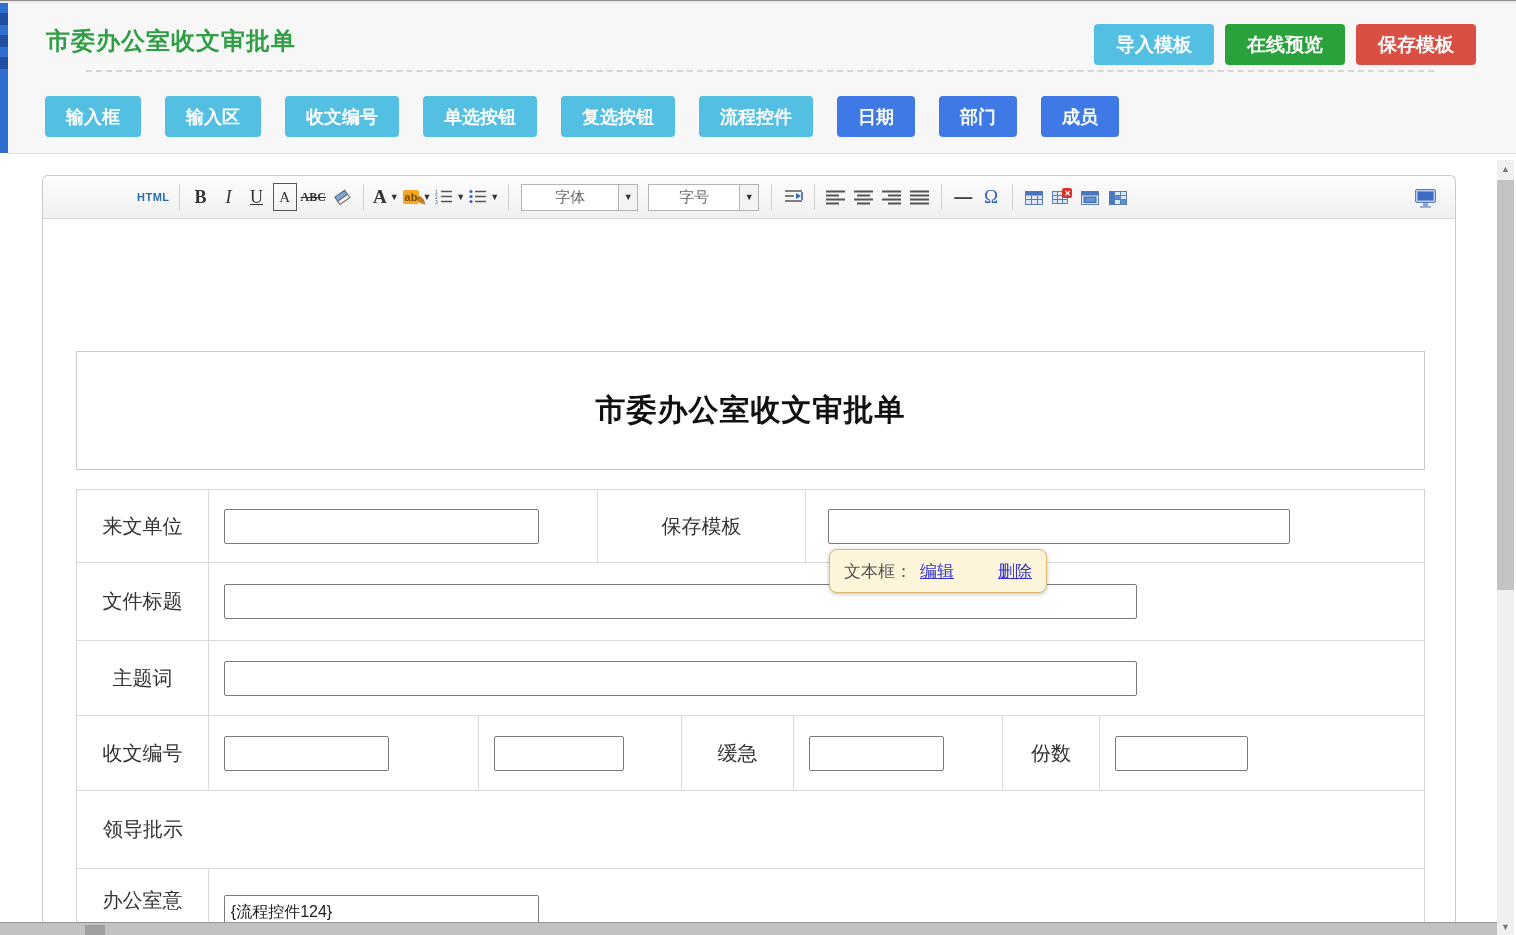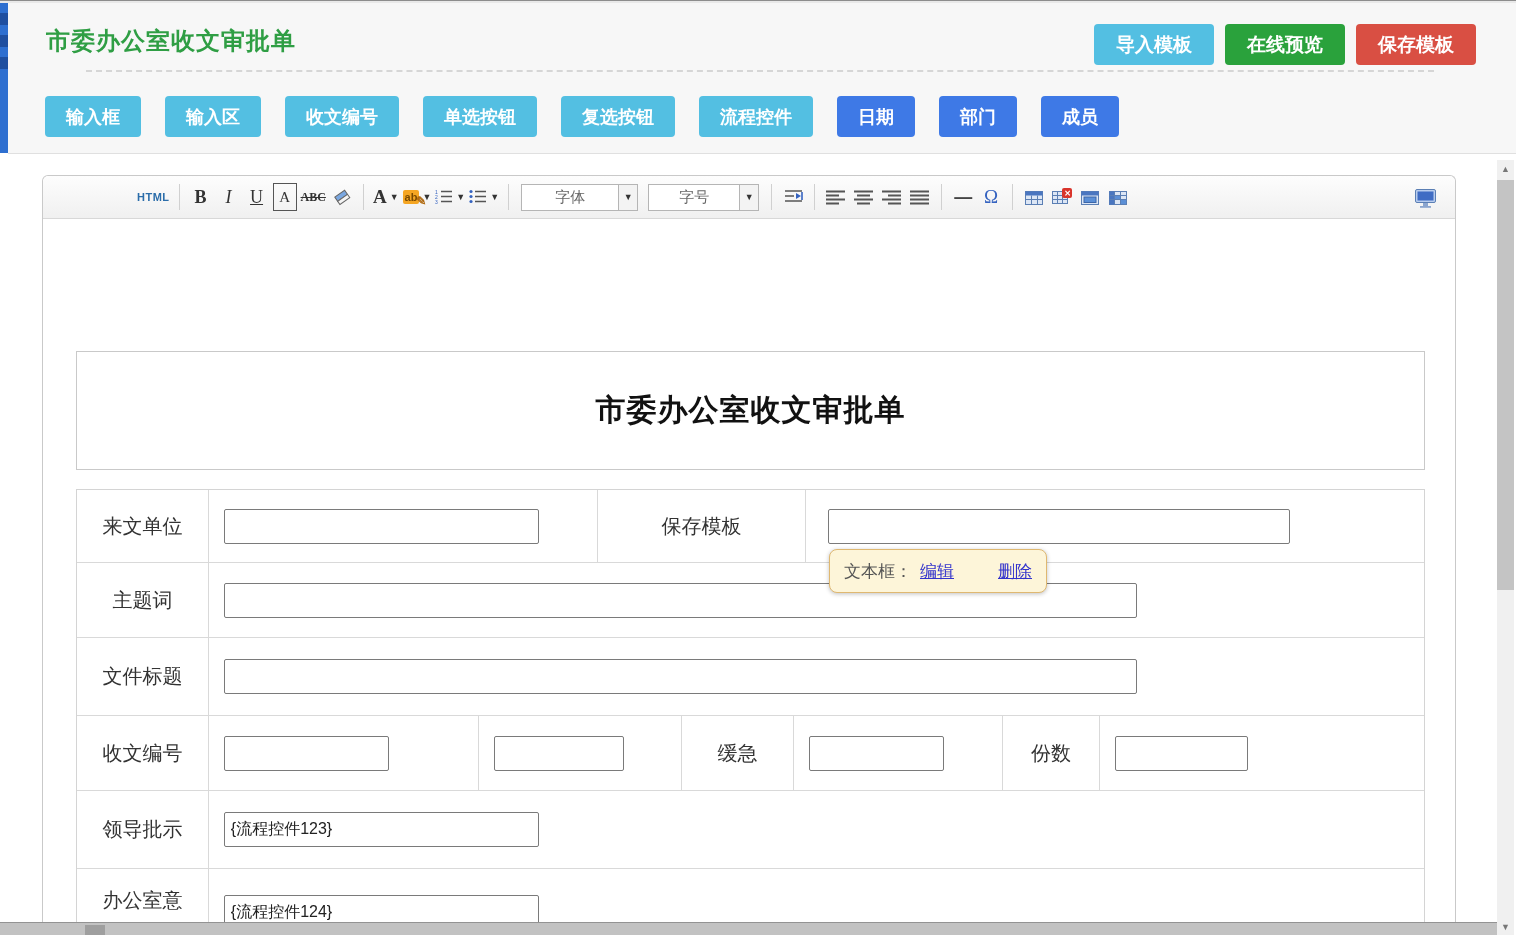--- a/index.html
+++ b/index.html
@@ -270,57 +270,54 @@
           <div class="fcell flabel" style="width:132px">来文单位</div>
           <div class="fcell" style="width:390px">
             <input class="inp" style="width: 315px;" value="">
           </div>
           <div class="fcell flabel" style="width:208px">保存模板</div>
           <div class="fcell" style="width:619px">
             <input class="inp" style="width: 462px; margin-left: 22px;" value="">
           </div>
         </div>
 
+        <div class="frow" style="height:78px">
+          <div class="fcell flabel" style="width:132px">文件标题</div>
+          <div class="fcell" style="width:1217px">
+            <input class="inp" style="width: 913px;" value="">
+          </div>
+        </div>
+
         <div class="frow" style="height:75px">
           <div class="fcell flabel" style="width:132px">主题词</div>
           <div class="fcell" style="width:1217px">
             <input class="inp" style="width: 913px;" value="">
           </div>
         </div>
 
-        <div class="frow" style="height:78px">
-          <div class="fcell flabel" style="width:132px">文件标题</div>
-          <div class="fcell" style="width:1217px">
-            <input class="inp" style="width: 913px;" value="">
-          </div>
-        </div>
-
         <div class="frow" style="height:75px">
           <div class="fcell flabel" style="width:132px">收文编号</div>
           <div class="fcell" style="width:270px">
             <input class="inp" style="width: 165px;" value="">
           </div>
           <div class="fcell" style="width:203px">
             <input class="inp" style="width: 130px;" value="">
           </div>
           <div class="fcell flabel" style="width:112px">缓急</div>
           <div class="fcell" style="width:209px">
             <input class="inp" style="width: 135px;" value="">
           </div>
           <div class="fcell flabel" style="width:97px">份数</div>
           <div class="fcell" style="width:201px">
             <input class="inp" style="width: 133px;" value="">
           </div>
         </div>
 
         <div class="frow" style="height:78px">
           <div class="fcell flabel" style="width:132px">领导批示</div>
-          <div class="fcell" style="width:1217px">
-            <input class="inp" style="width: 315px;" value="{流程控件123}">
-          </div>
         </div>
 
         <div class="frow" style="height:108px">
           <div class="fcell flabel" style="width:132px; align-items:flex-start; padding-top:18px">办公室意</div>
           <div class="fcell" style="width:1217px; align-items:flex-start; padding-top:26px">
             <input class="inp" style="width: 315px;" value="{流程控件124}">
           </div>
         </div>
       </div>
 

